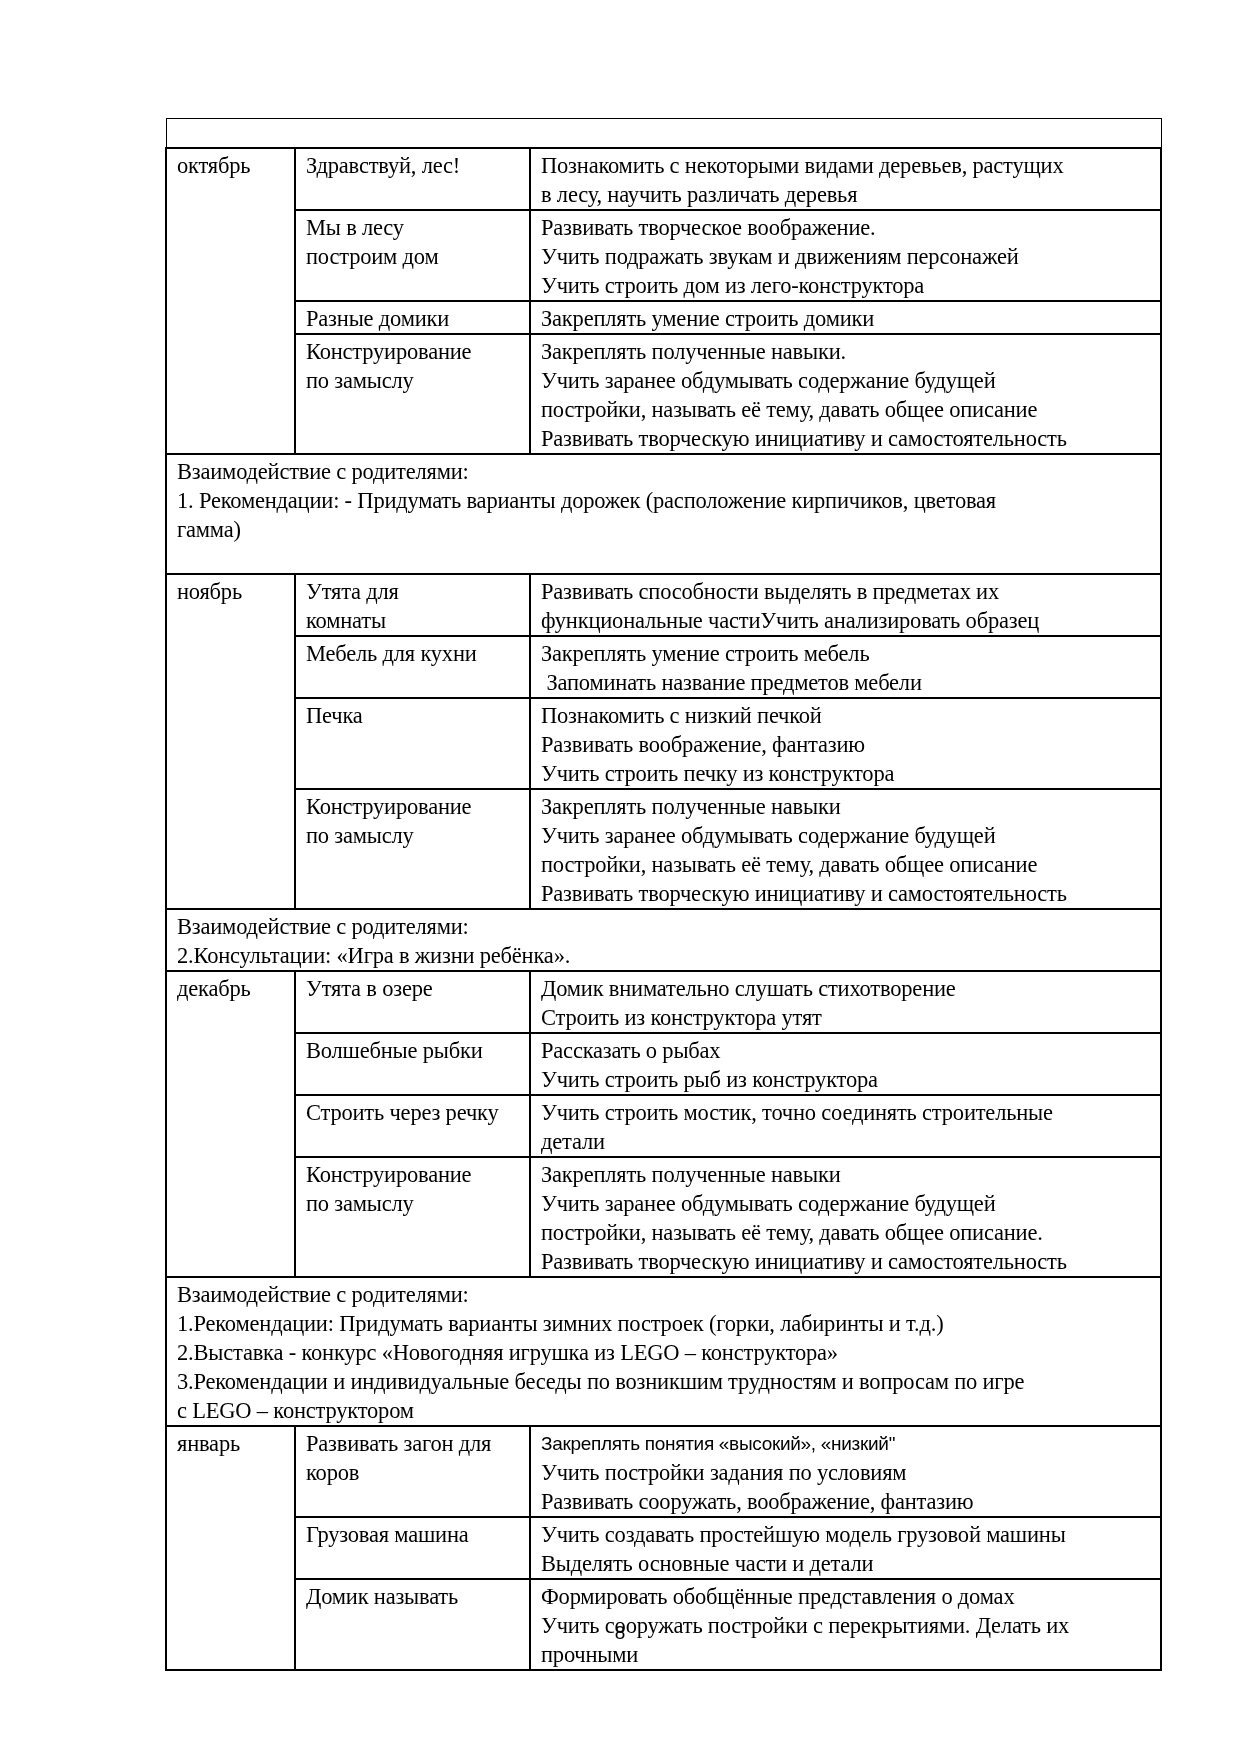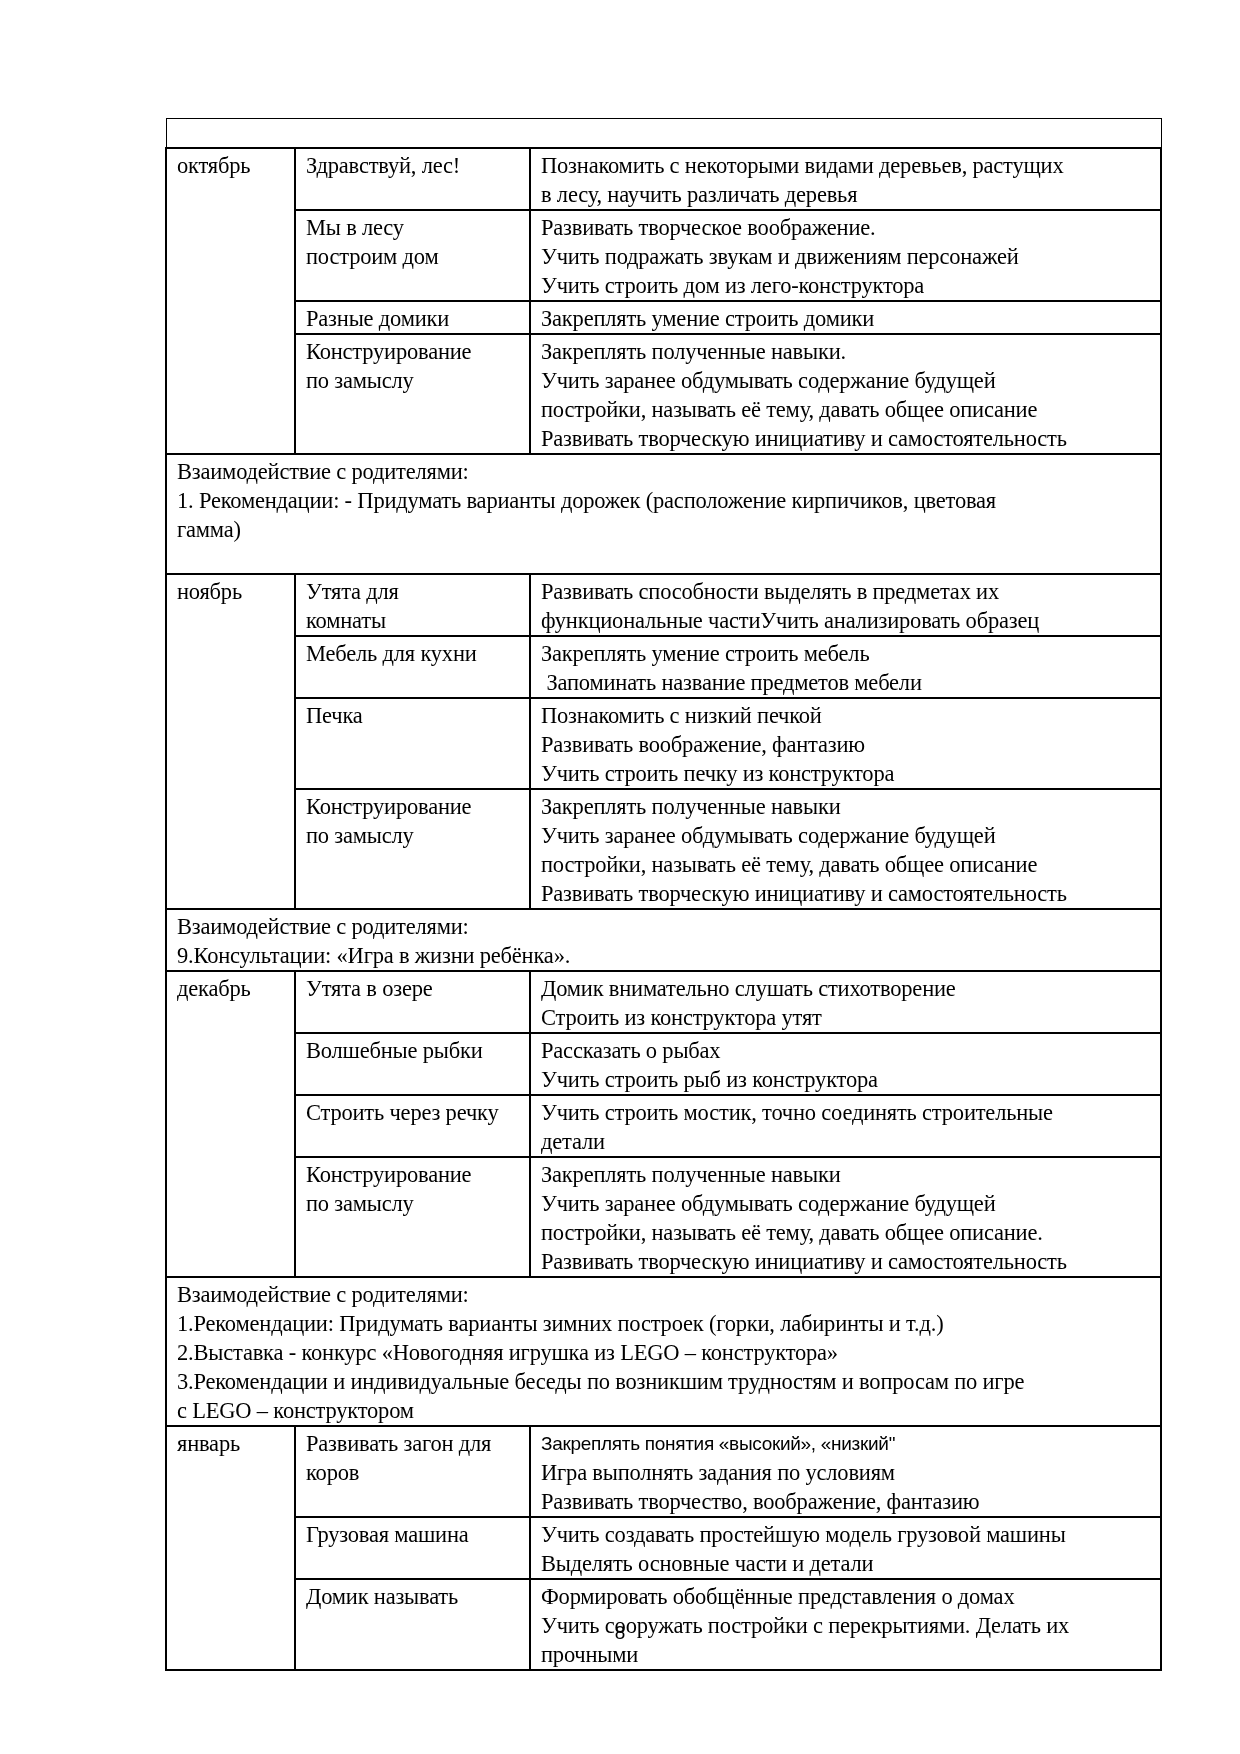--- a/index.html
+++ b/index.html
@@ -133,21 +133,21 @@
         <td>
           <span class="line">Закреплять полученные навыки</span>
           <span class="line">Учить заранее обдумывать содержание будущей</span>
           <span class="line">постройки, называть её тему, давать общее описание</span>
           <span class="line">Развивать творческую инициативу и самостоятельность</span>
         </td>
       </tr>
       <tr>
         <td colspan="3">
           <span class="line">Взаимодействие с родителями:</span>
-          <span class="line">9.Консультации: «Игра в жизни ребёнка».</span>
+          <span class="line">2.Консультации: «Игра в жизни ребёнка».</span>
         </td>
       </tr>
 
       <tr>
         <td rowspan="4">
             <span class="line">декабрь</span>
           </td>
         <td>
             <span class="line">Утята в озере</span>
           </td>
@@ -199,22 +199,22 @@
       <tr>
         <td rowspan="3">
             <span class="line">январь</span>
           </td>
         <td>
           <span class="line">Развивать загон для</span>
           <span class="line">коров</span>
         </td>
         <td>
           <span class="line sans">Закреплять понятия «высокий», «низкий"</span>
-          <span class="line">Игра выполнять задания по условиям</span>
-          <span class="line">Развивать творчество, воображение, фантазию</span>
+          <span class="line">Учить постройки задания по условиям</span>
+          <span class="line">Развивать сооружать, воображение, фантазию</span>
         </td>
       </tr>
       <tr>
         <td>
             <span class="line">Грузовая машина</span>
           </td>
         <td>
           <span class="line">Учить создавать простейшую модель грузовой машины</span>
           <span class="line">Выделять основные части и детали</span>
         </td>

